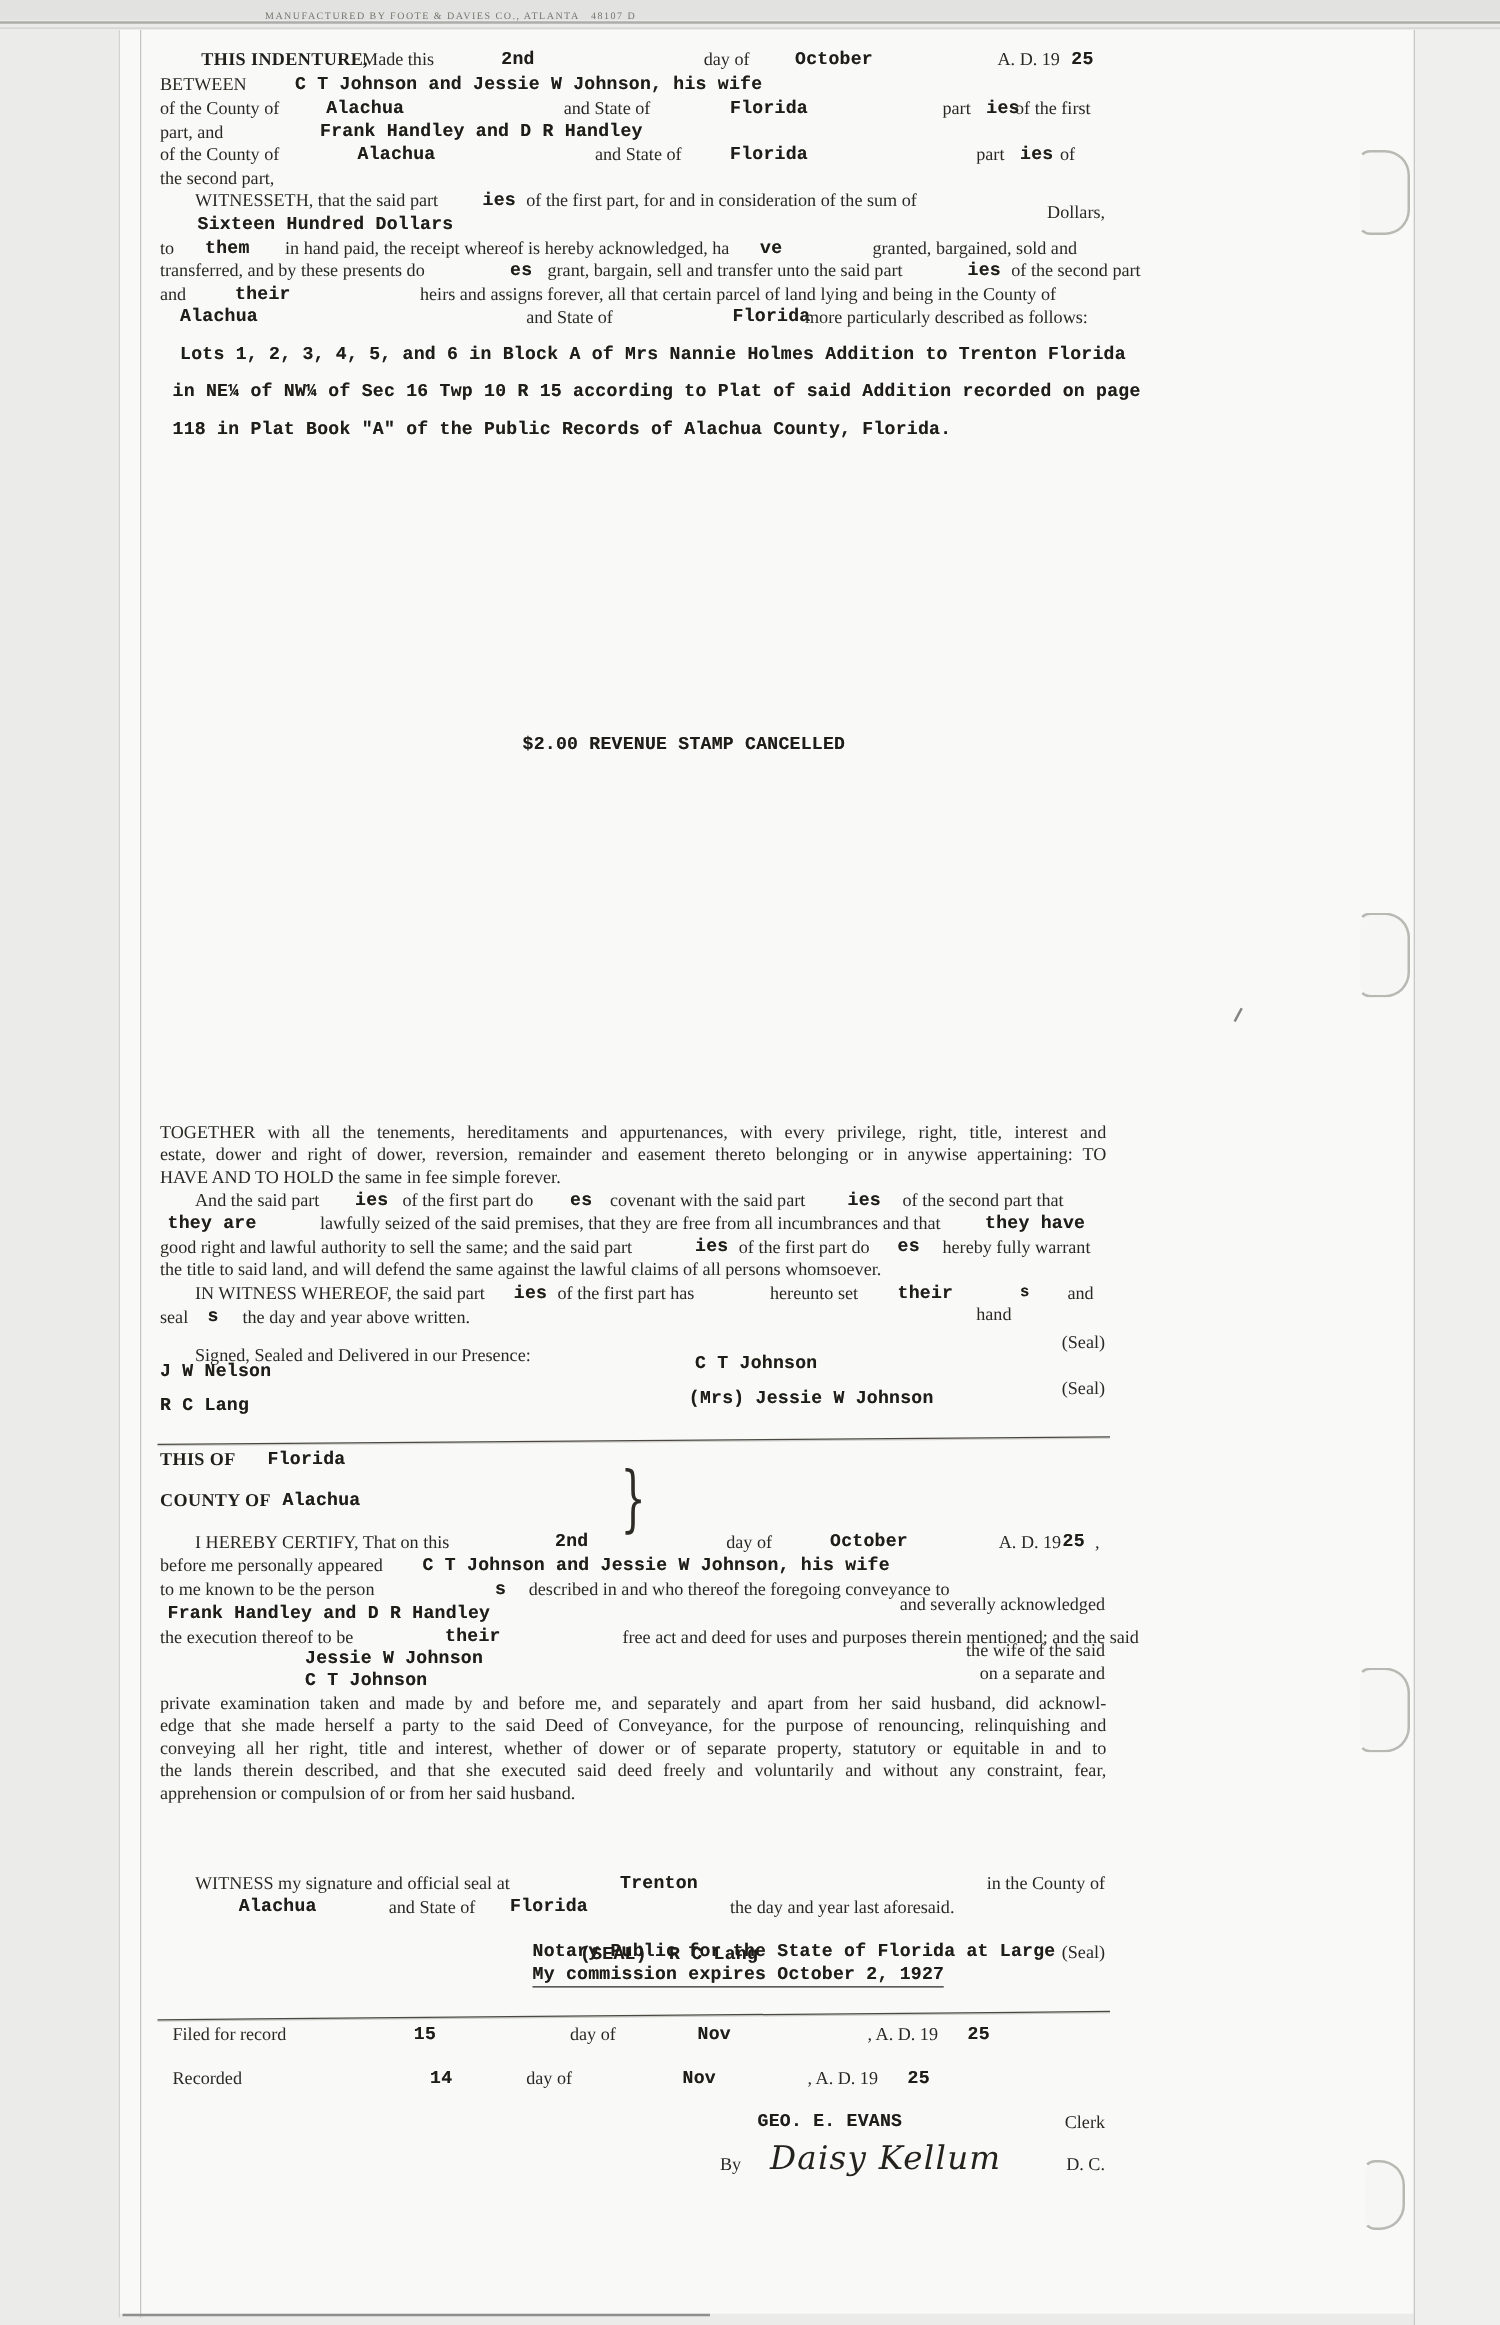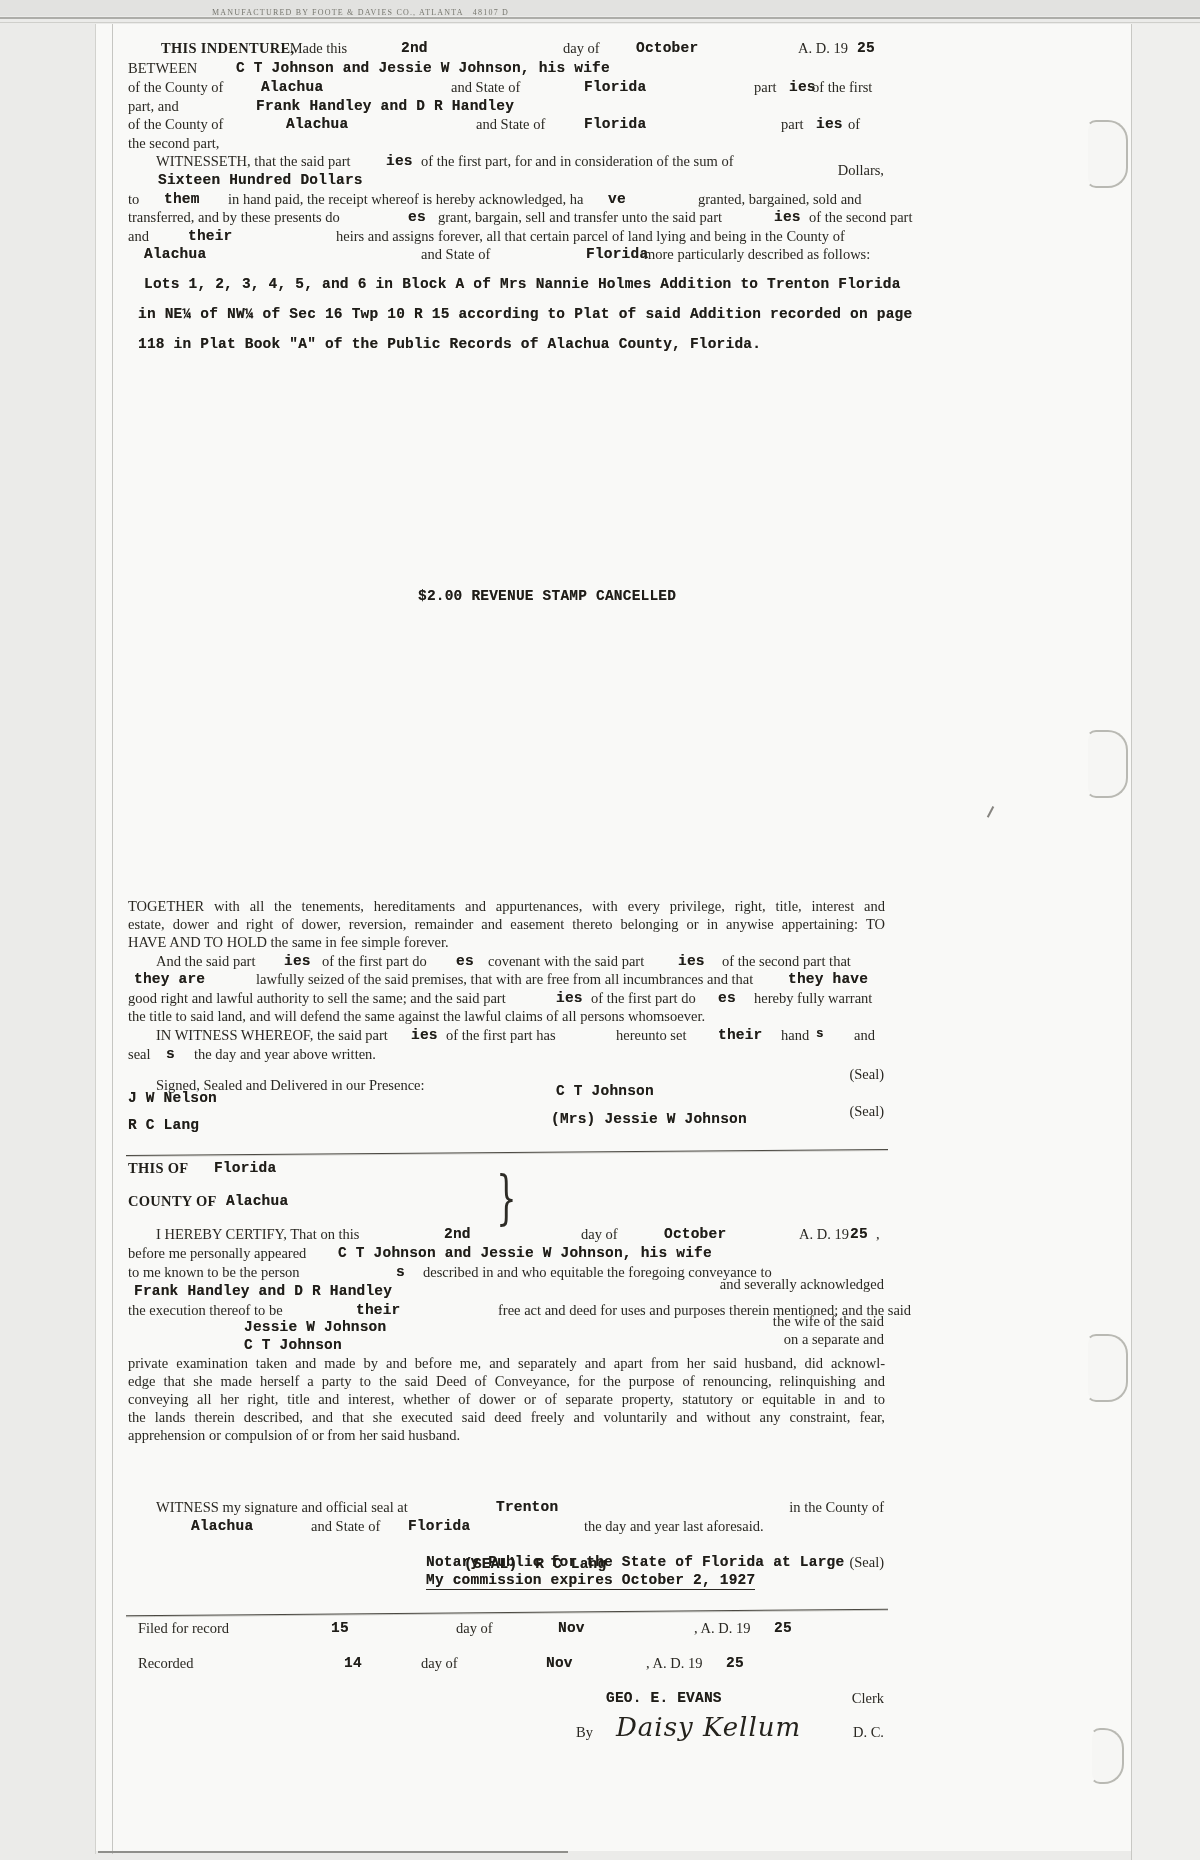--- a/index.html
+++ b/index.html
@@ -169,40 +169,40 @@
         <span class="p" style="left: 30px;">And the said part</span>
         <span class="t" style="left: 158px;">ies</span>
         <span class="p" style="left: 196px;">of the first part do</span>
         <span class="t" style="left: 330px;">es</span>
         <span class="p" style="left: 362px;">covenant with the said part</span>
         <span class="t" style="left: 552px;">ies</span>
         <span class="p" style="left: 596px;">of the second part that</span>
       </div>
       <div class="line" style="top: 957px;">
         <span class="t" style="left: 8px;">they are</span>
-        <span class="p" style="left: 130px;">lawfully seized of the said premises, that with are free from all incumbrances and that</span>
+        <span class="p" style="left: 130px;">lawfully seized of the said premises, that they are free from all incumbrances and that</span>
         <span class="t" style="left: 662px;">they have</span>
       </div>
       <div class="line" style="top: 976px;">
         <span class="p" style="left: 2px;">good right and lawful authority to sell the same; and the said part</span>
         <span class="t" style="left: 430px;">ies</span>
         <span class="p" style="left: 465px;">of the first part do</span>
         <span class="t" style="left: 592px;">es</span>
         <span class="p" style="left: 628px;">hereby fully warrant</span>
       </div>
       <div class="line" style="top: 994px;">
         <span class="p" style="left: 2px;">the title to said land, and will defend the same against the lawful claims of all persons whomsoever.</span>
       </div>
       <div class="line" style="top: 1013px;">
         <span class="p" style="left: 30px;">IN WITNESS WHEREOF, the said part</span>
         <span class="t" style="left: 285px;">ies</span>
         <span class="p" style="left: 320px;">of the first part has</span>
         <span class="p" style="left: 490px;">hereunto set</span>
         <span class="t" style="left: 592px;">their</span>
-        <span class="p" style="left: 655px;">hand</span>
+        <span class="p" style="left: 655px; margin-top: 17px;">hand</span>
         <span class="t sub" style="left: 690px;">s</span>
         <span class="p" style="left: 728px;">and</span>
       </div>
       <div class="line" style="top: 1032px;">
         <span class="p" style="left: 2px;">seal</span>
         <span class="t" style="left: 40px;">s</span>
         <span class="p" style="left: 68px;">the day and year above written.</span>
       </div>
       <div class="line" style="top: 1052px;">
         <span class="p right">(Seal)</span>
@@ -245,21 +245,21 @@
         <span class="t" style="left: 724px;">25</span>
         <span class="p" style="left: 750px;">,</span>
       </div>
       <div class="line" style="top: 1231px;">
         <span class="p" style="left: 2px;">before me personally appeared</span>
         <span class="t" style="left: 212px;">C T Johnson and Jessie W Johnson, his wife</span>
       </div>
       <div class="line" style="top: 1250px;">
         <span class="p" style="left: 2px;">to me known to be the person</span>
         <span class="t" style="left: 270px;">s</span>
-        <span class="p" style="left: 297px;">described in and who equitable the foregoing conveyance to</span>
+        <span class="p" style="left: 297px;">described in and who thereof the foregoing conveyance to</span>
       </div>
       <div class="line" style="top: 1262px;">
         <span class="p right">and severally acknowledged</span>
       </div>
       <div class="line" style="top: 1269px;">
         <span class="t" style="left: 8px;">Frank Handley and D R Handley</span>
       </div>
       <div class="line" style="top: 1288px;">
         <span class="p" style="left: 2px;">the execution thereof to be</span>
         <span class="t" style="left: 230px;">their</span>

